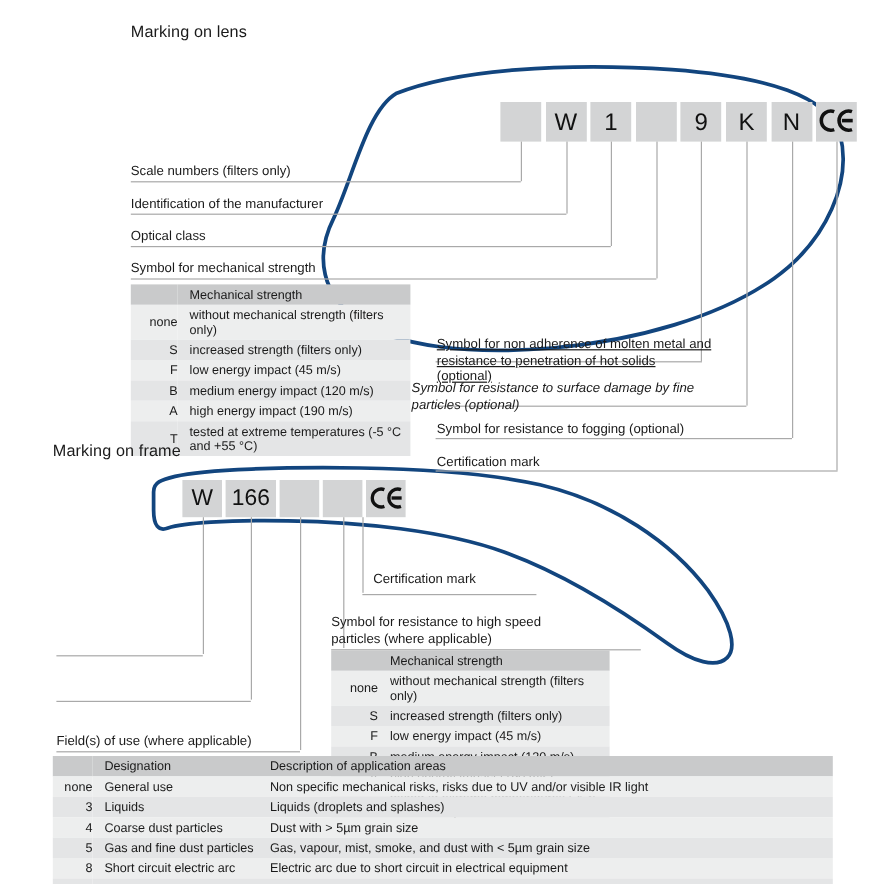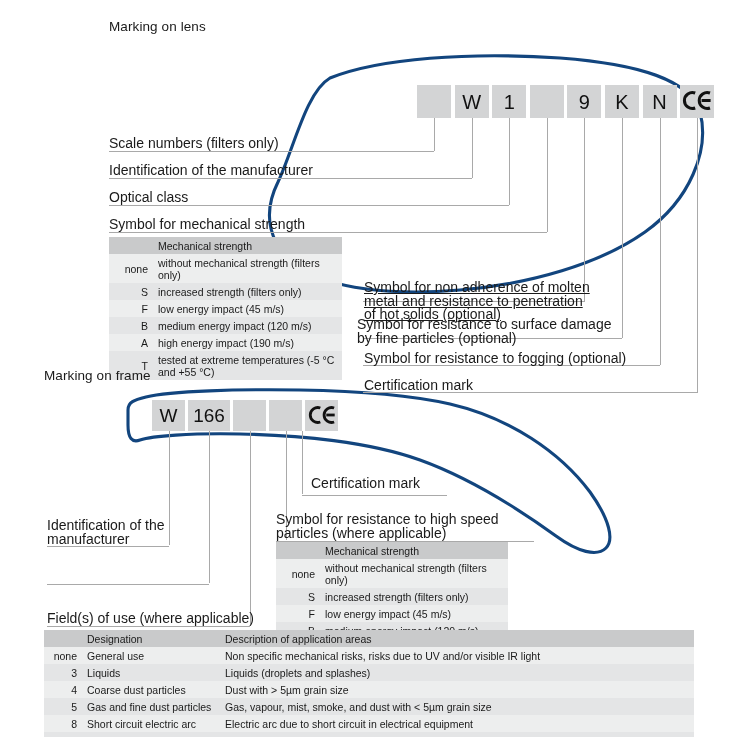--- a/index.html
+++ b/index.html
@@ -42,21 +42,21 @@
   }
   .ce svg{display:block;}
 
   
   .vline{position:absolute;background:#a9a9a9;width:1px;}
   .hline{position:absolute;background:#a9a9a9;height:1px;}
 
   
   .callout{
     position:absolute;
-    font-size:14px;
+    font-size:11px;
     line-height:13.5px;
     color:#1a1a1a;
     white-space:nowrap;
   }
   .callout.wrap{white-space:normal;}
 
   
   table.tbl{
     position:absolute;
     border-collapse:collapse;
@@ -165,21 +165,21 @@
   <div class="vline" style="left:622px;top:118px;height:220px;"></div>
   <div class="hline" style="left:363px;top:337.5px;width:259px;"></div>
 
   <div class="vline" style="left:659.6px;top:118px;height:247px;"></div>
   <div class="hline" style="left:363px;top:364.5px;width:297px;"></div>
 
   <div class="vline" style="left:697.2px;top:118px;height:274px;"></div>
   <div class="hline" style="left:363px;top:391.5px;width:335px;"></div>
 
   <div class="callout wrap" style="left:364px;top:281px;width:230px;text-decoration:underline;">Symbol for non adherence of molten metal and resistance to penetration of hot solids (optional)</div>
-  <div class="callout wrap" style="left:357px;top:318px;width:265px;">Symbol for resistance to surface damage by fine particles (optional)</div>
+  <div class="callout wrap" style="left:343px;top:318px;width:265px;font-style:italic;">Symbol for resistance to surface damage by fine particles (optional)</div>
   <div class="callout" style="left:364px;top:352px;">Symbol for resistance to fogging (optional)</div>
   <div class="callout" style="left:364px;top:379px;">Certification mark</div>
 
   <table class="tbl" style="left:109px;top:237px;width:233px;">
     <colgroup>
         <col style="width:39px">
         <col style="width:194px">
       </colgroup>
     <tbody>
       <tr class="head">
@@ -239,22 +239,20 @@
 
   <div class="vline" style="left:168.5px;top:431px;height:114px;"></div>
   <div class="hline" style="left:47px;top:545.5px;width:122px;"></div>
 
   <div class="vline" style="left:209px;top:431px;height:152px;"></div>
   <div class="hline" style="left:47px;top:583.5px;width:162px;"></div>
 
   <div class="vline" style="left:249.5px;top:431px;height:194px;"></div>
   <div class="hline" style="left:47px;top:625.5px;width:203px;"></div>
 
-  <div class="callout wrap" style="left:47px;top:519px;width:120px;"><span style="white-space:pre-line;">Identification of the
-manufacturer</span></div>
   <div class="callout" style="left:47px;top:612px;">Field(s) of use (where applicable)</div>
 
   <div class="vline" style="left:285.5px;top:431px;height:109px;"></div>
   <div class="hline" style="left:276px;top:540.5px;width:258px;"></div>
 
   <div class="vline" style="left:302px;top:431px;height:63px;"></div>
   <div class="hline" style="left:302px;top:494.5px;width:145px;"></div>
 
   <div class="callout" style="left:311px;top:477px;">Certification mark</div>
   <div class="callout wrap" style="left:276px;top:513px;width:230px;"><span style="white-space:pre-line;">Symbol for resistance to high speed

